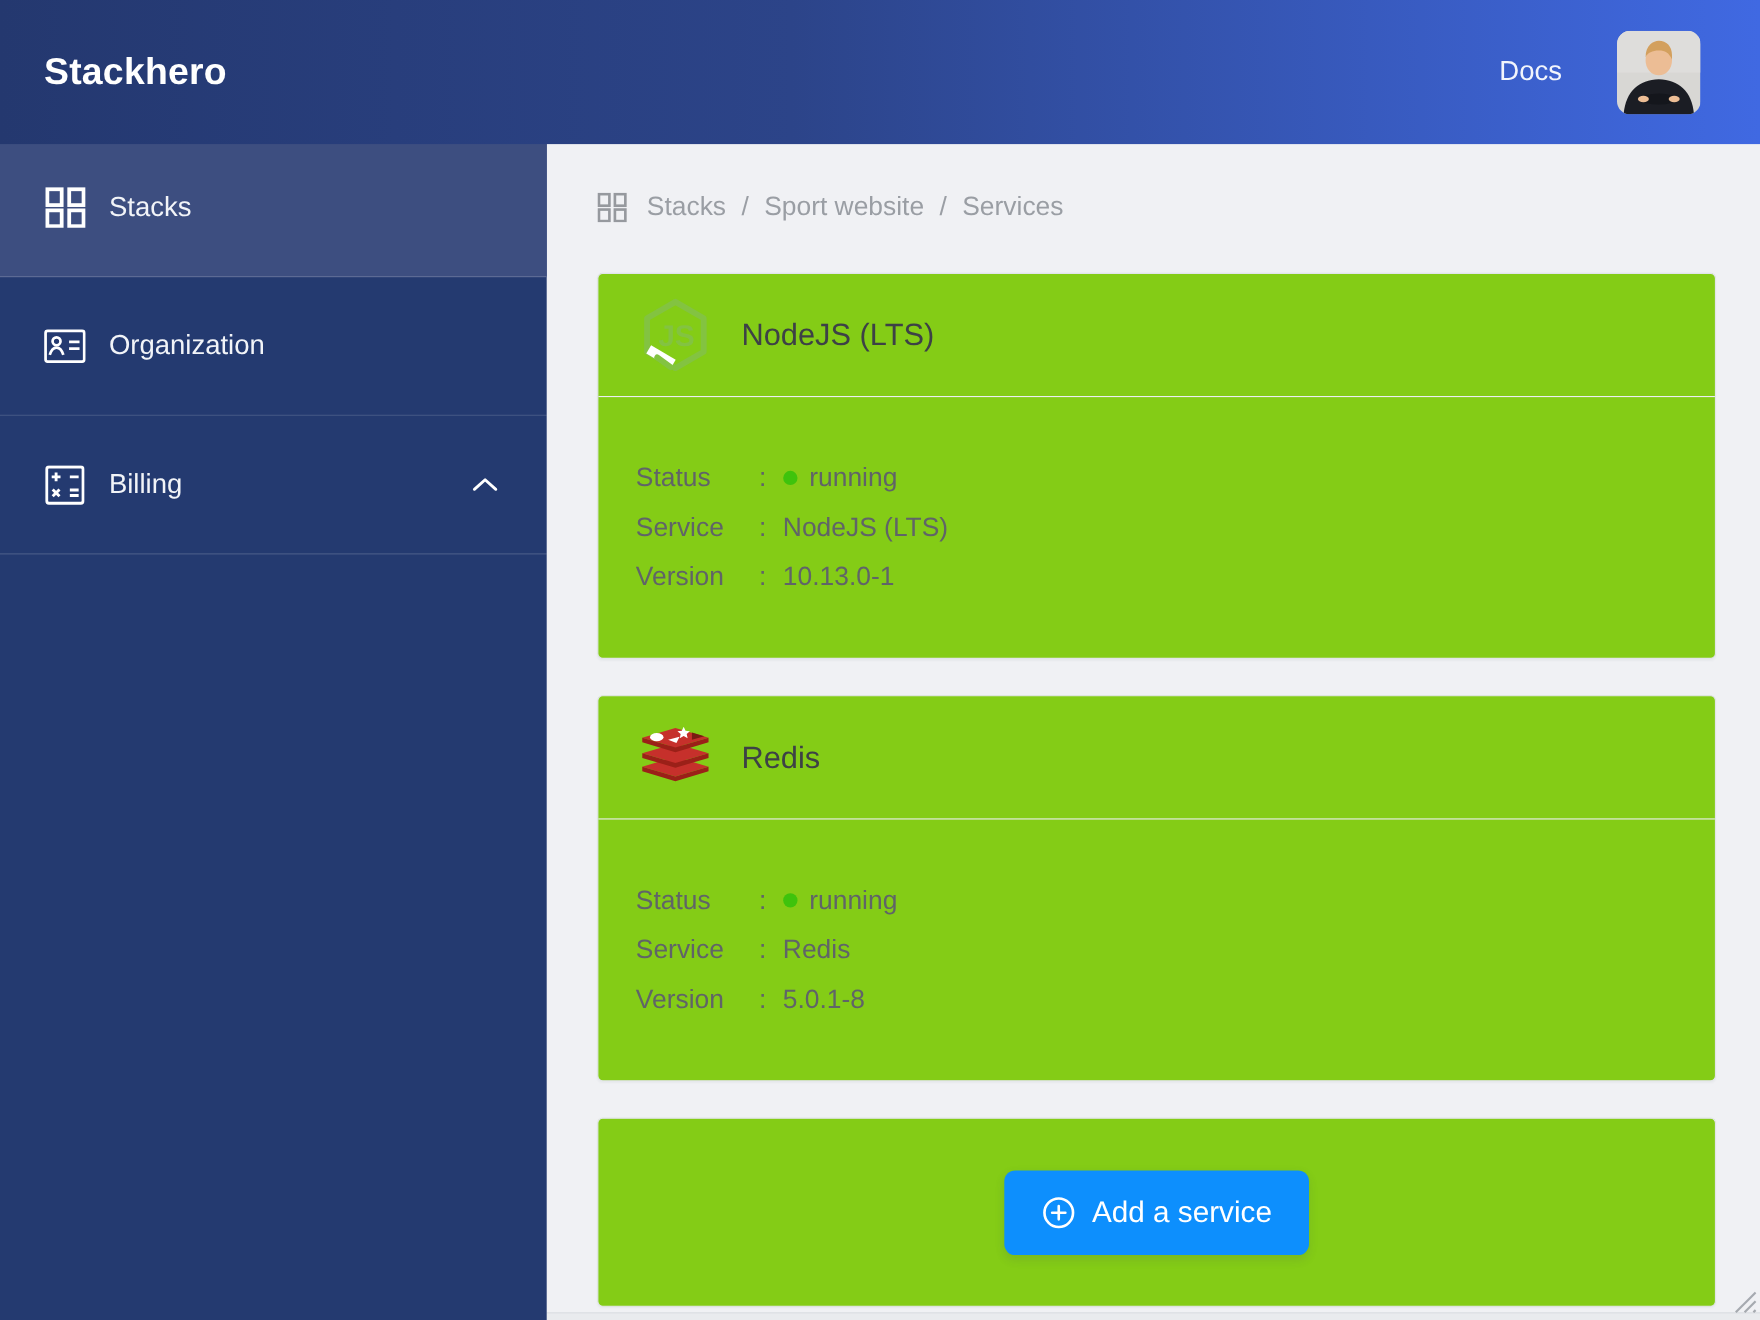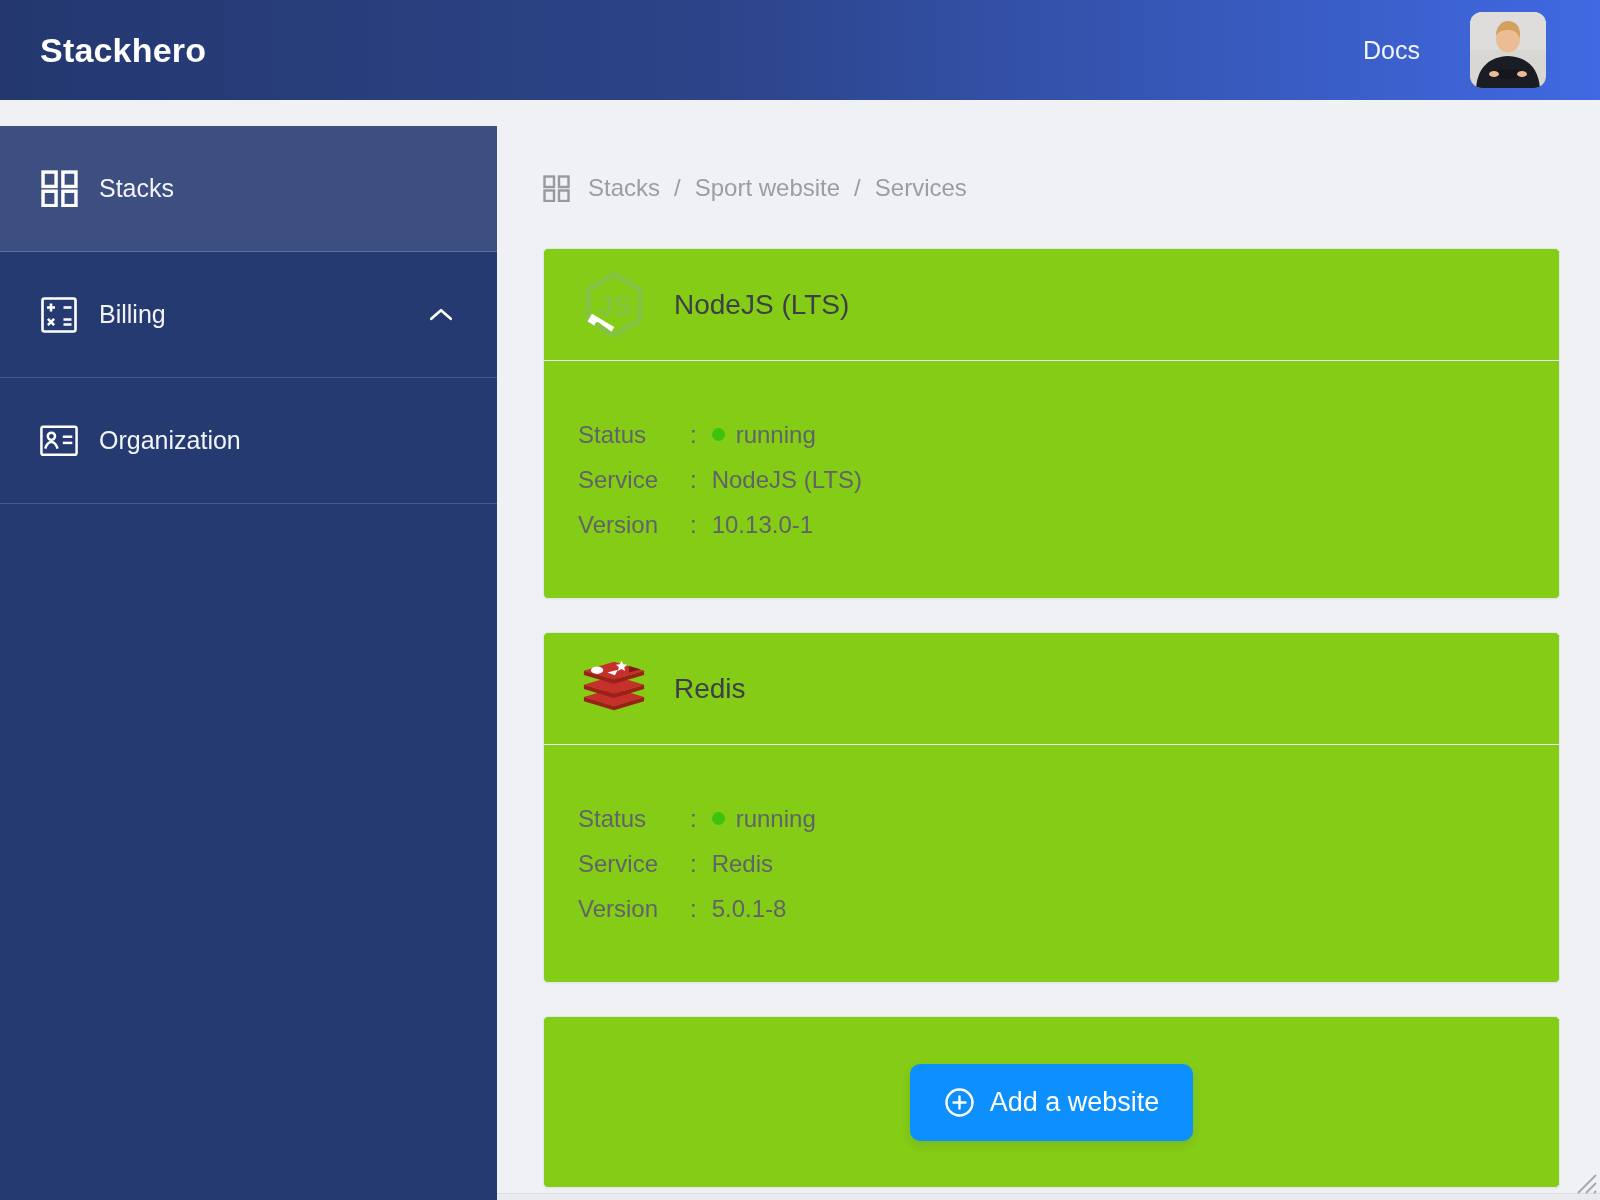--- a/index.html
+++ b/index.html
@@ -5,21 +5,21 @@
   * { margin: 0; padding: 0; box-sizing: border-box; }
   html, body { width: 1600px; height: 1200px; overflow: hidden; }
   body {
     font-family: "Liberation Sans", sans-serif;
     background: var(--content-bg, #f0f1f4);
     position: relative;
   }
 
   
   .topbar {
-    position: absolute; top: 0; left: 0; width: 1600px; height: 100px;
+    position: absolute; top: 0; left: 0; width: 1600px; height: 131px;
     background: linear-gradient(90deg, var(--header-left,#24386f) 0%, #2c4489 45%, var(--header-right,#4069e2) 100%);
     display: flex; align-items: center;
     padding: 0 54px 0 40px;
     z-index: 3;
   }
   .brand { color: #ffffff; font-size: 34px; font-weight: 700; letter-spacing: 0.2px; }
   .topbar-spacer { flex: 1; }
   .docs-link { color: #f2f5fc; font-size: 25px; cursor: pointer; margin-right: 50px; }
   .avatar { width: 76px; height: 76px; border-radius: 12px; overflow: hidden; cursor: pointer; display: block; }
 
@@ -128,47 +128,47 @@
         <rect x="16" y="1.5" width="9.5" height="10.5"></rect>
         <rect x="1.5" y="15.5" width="9.5" height="10.5"></rect>
         <rect x="16" y="15.5" width="9.5" height="10.5"></rect>
       </svg>
     </span>
     <span class="side-label">Stacks</span>
   </div>
 
   <div class="side-item">
     <span class="side-icon">
+      <svg width="38" height="32" viewBox="0 0 40 33" fill="none" stroke="currentColor" stroke-width="2.6">
+        <rect x="1.5" y="1.5" width="37" height="29.5" rx="2"></rect>
+        <circle cx="12" cy="11.5" r="3.8"></circle>
+        <path d="M5.5 24.5 C7 19.5 9.5 17.5 12 17.5 C14.5 17.5 17 19.5 18.5 24.5"></path>
+        <path d="M24 12 h10"></path>
+        <path d="M24 18.5 h10"></path>
+      </svg>
+    </span>
+    <span class="side-label">Organization</span>
+  </div>
+
+  <div class="side-item">
+    <span class="side-icon">
       <svg width="36" height="36" viewBox="0 0 36 36" fill="none" stroke="currentColor" stroke-width="2.6">
         <rect x="1.5" y="1.5" width="33" height="33" rx="2"></rect>
         <path d="M10 6.5 v8 M6 10.5 h8"></path>
         <path d="M22.5 10.5 h8"></path>
         <path d="M6.9 21.9 l6.2 6.2 M13.1 21.9 l-6.2 6.2"></path>
         <path d="M22.5 22.5 h8 M22.5 27.5 h8"></path>
       </svg>
     </span>
     <span class="side-label">Billing</span>
     <span class="side-chevron">
       <svg width="24" height="13" viewBox="0 0 22 12" fill="none" stroke="currentColor" stroke-width="2.4" stroke-linecap="round" stroke-linejoin="round">
         <path d="M2 10 L11 2 L20 10"></path>
       </svg>
     </span>
-  </div>
-
-  <div class="side-item">
-    <span class="side-icon">
-      <svg width="38" height="32" viewBox="0 0 40 33" fill="none" stroke="currentColor" stroke-width="2.6">
-        <rect x="1.5" y="1.5" width="37" height="29.5" rx="2"></rect>
-        <circle cx="12" cy="11.5" r="3.8"></circle>
-        <path d="M5.5 24.5 C7 19.5 9.5 17.5 12 17.5 C14.5 17.5 17 19.5 18.5 24.5"></path>
-        <path d="M24 12 h10"></path>
-        <path d="M24 18.5 h10"></path>
-      </svg>
-    </span>
-    <span class="side-label">Organization</span>
   </div>
 </nav>
 
 <main class="content">
 
   <div class="breadcrumb">
     <span class="crumb-icon">
       <svg width="27" height="27" viewBox="0 0 27 27" fill="none" stroke="currentColor" stroke-width="2.4">
         <rect x="1.5" y="1.5" width="9.5" height="10.5"></rect>
         <rect x="16" y="1.5" width="9.5" height="10.5"></rect>
@@ -260,21 +260,21 @@
   </section>
 
   <section class="card card-cta">
     <button class="add-btn">
       <span class="plus-icon">
         <svg width="31" height="31" viewBox="0 0 31 31" fill="none" stroke="#ffffff" stroke-width="2.4" stroke-linecap="round">
           <circle cx="15.5" cy="15.5" r="13"></circle>
           <path d="M15.5 9.5 v12 M9.5 15.5 h12"></path>
         </svg>
       </span>
-      <span>Add a website</span>
+      <span>Add a service</span>
     </button>
   </section>
 
   <div class="footer-strip"></div>
   <div class="resize-handle">
     <svg width="26" height="26" viewBox="0 0 26 26" stroke="currentColor" stroke-width="2" fill="none">
       <path d="M25 7 L7 25"></path>
       <path d="M25 15 L15 25"></path>
       <path d="M25 23 L23 25"></path>
     </svg>

